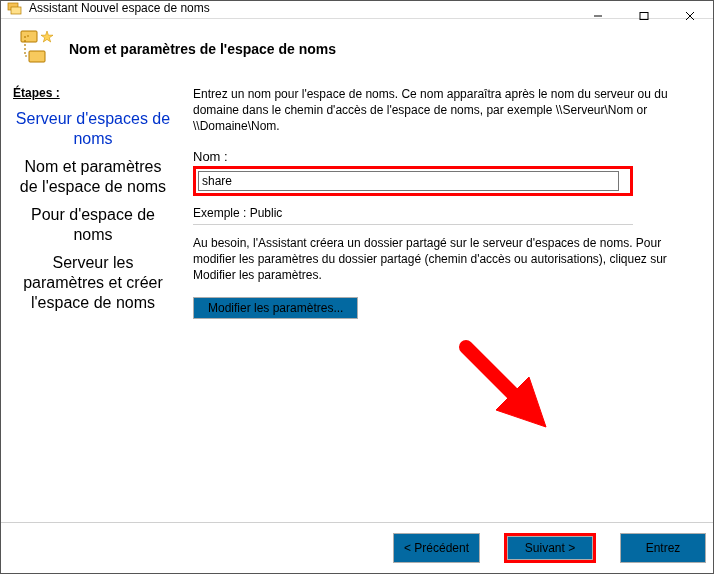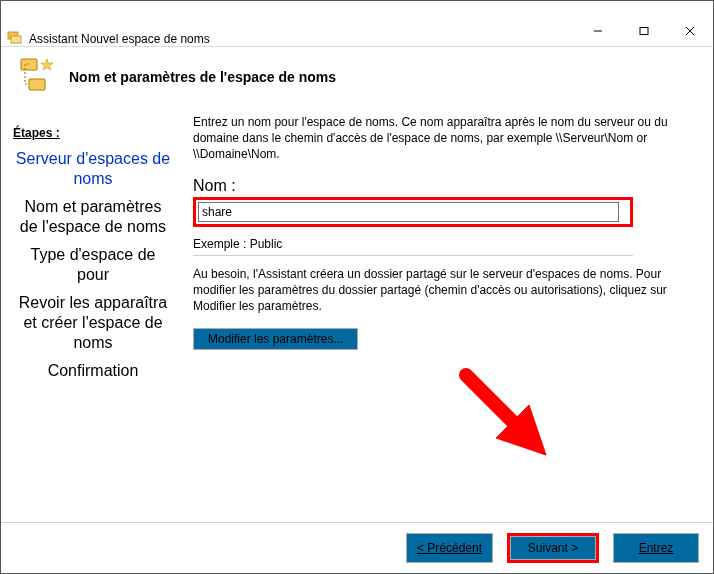--- a/index.html
+++ b/index.html
@@ -10,23 +10,23 @@
     background: #fff;
     color: #000;
     width: 714px;
     height: 574px;
     border: 1px solid #555;
     display: flex;
     flex-direction: column;
     position: relative;
   }
   .titlebar {
-    height: 46px;
-    display: flex;
-    align-items: flex-end;
+    height: 18px;
+    display: flex;
+    align-items: flex-start;
     padding: 0 0 0 6px;
     border-bottom: 1px solid #ddd;
   }
   .titlebar .app-icon { width: 16px; height: 16px; margin-right: 6px; }
   .titlebar .title { flex: 1; font-size: 12px; }
   .titlebar .win-btn {
     width: 46px; height: 30px;
     display: flex; align-items: center; justify-content: center;
     font-size: 11px; color: #000;
   }
@@ -38,21 +38,20 @@
   .header-icon { margin-right: 14px; }
   .header-title { font-size: 14px; font-weight: bold; }
   .body {
     flex: 1;
     display: flex;
     position: relative;
   }
   .sidebar {
     width: 180px;
     padding: 4px 8px 8px 12px;
-    margin-top: 12px;
   }
   .sidebar-heading {
     font-weight: bold;
     text-decoration: underline;
     margin-bottom: 6px;
     font-size: 12px;
   }
   .step-item {
     padding: 3px 2px;
     margin-bottom: 2px;
@@ -65,21 +64,21 @@
   .main {
     flex: 1;
     padding: 4px 24px 8px 12px;
     position: relative;
   }
   .instruction {
     font-size: 12px;
     line-height: 1.35;
     margin-bottom: 14px;
   }
-  .field-label { font-size: 16px; margin-bottom: 2px; }
+  .field-label { font-size: 13px; margin-bottom: 2px; }
   .name-input {
     width: 98%;
     height: 20px;
     font-family: inherit;
     font-size: 12px;
     padding: 4px 3px;
     border: 1px solid #767676;
     outline: none;
   }
   .input-highlight {
@@ -93,25 +92,24 @@
   .btn {
     font-family: inherit;
     font-size: 12px;
     background: #0369a1;
     border: 1px solid #adadad;
     padding: 3px 14px;
     cursor: pointer;
   }
   .footer {
     border-top: 1px solid #d0d0d0;
-    padding: 10px 14px;
+    padding: 10px 7px;
     display: flex;
     justify-content: flex-end;
-    gap: 14px;
-    text-decoration: underline;
+    gap: 24px;
   }
   .footer .btn { min-width: 86px; padding: 4px 10px; }
   .next-highlight {
     border: 3px solid #f00;
     display: inline-block;
     padding: 0;
   }
   .arrow-overlay {
     position: absolute;
     pointer-events: none;
@@ -159,23 +157,22 @@
   </span>
   <div class="header-title">Nom et paramètres de l'espace de noms</div>
 </div>
 
 <div class="body">
 
   <div class="sidebar">
     <div class="sidebar-heading">Étapes :</div>
     <div class="step-item current">Serveur d'espaces de noms</div>
     <div class="step-item">Nom et paramètres de l'espace de noms</div>
-    <div class="step-item">Type d'espace de pour</div>
-    <div class="step-item">Revoir les apparaîtra et créer l'espace de noms</div>
-    <div class="step-item">Confirmation</div>
+    <div class="step-item">Pour d'espace de noms</div>
+    <div class="step-item">Serveur les paramètres et créer l'espace de noms</div>
   </div>
 
   <div class="main">
     <div class="instruction">Entrez un nom pour l'espace de noms. Ce nom apparaîtra après le nom du serveur ou du domaine dans le chemin d'accès de l'espace de noms, par exemple \\Serveur\Nom or \\Domaine\Nom.</div>
 
     <div class="field-label">Nom :</div>
     <div class="input-highlight">
       <input class="name-input" type="text" value="share" style="">
     </div>
 

